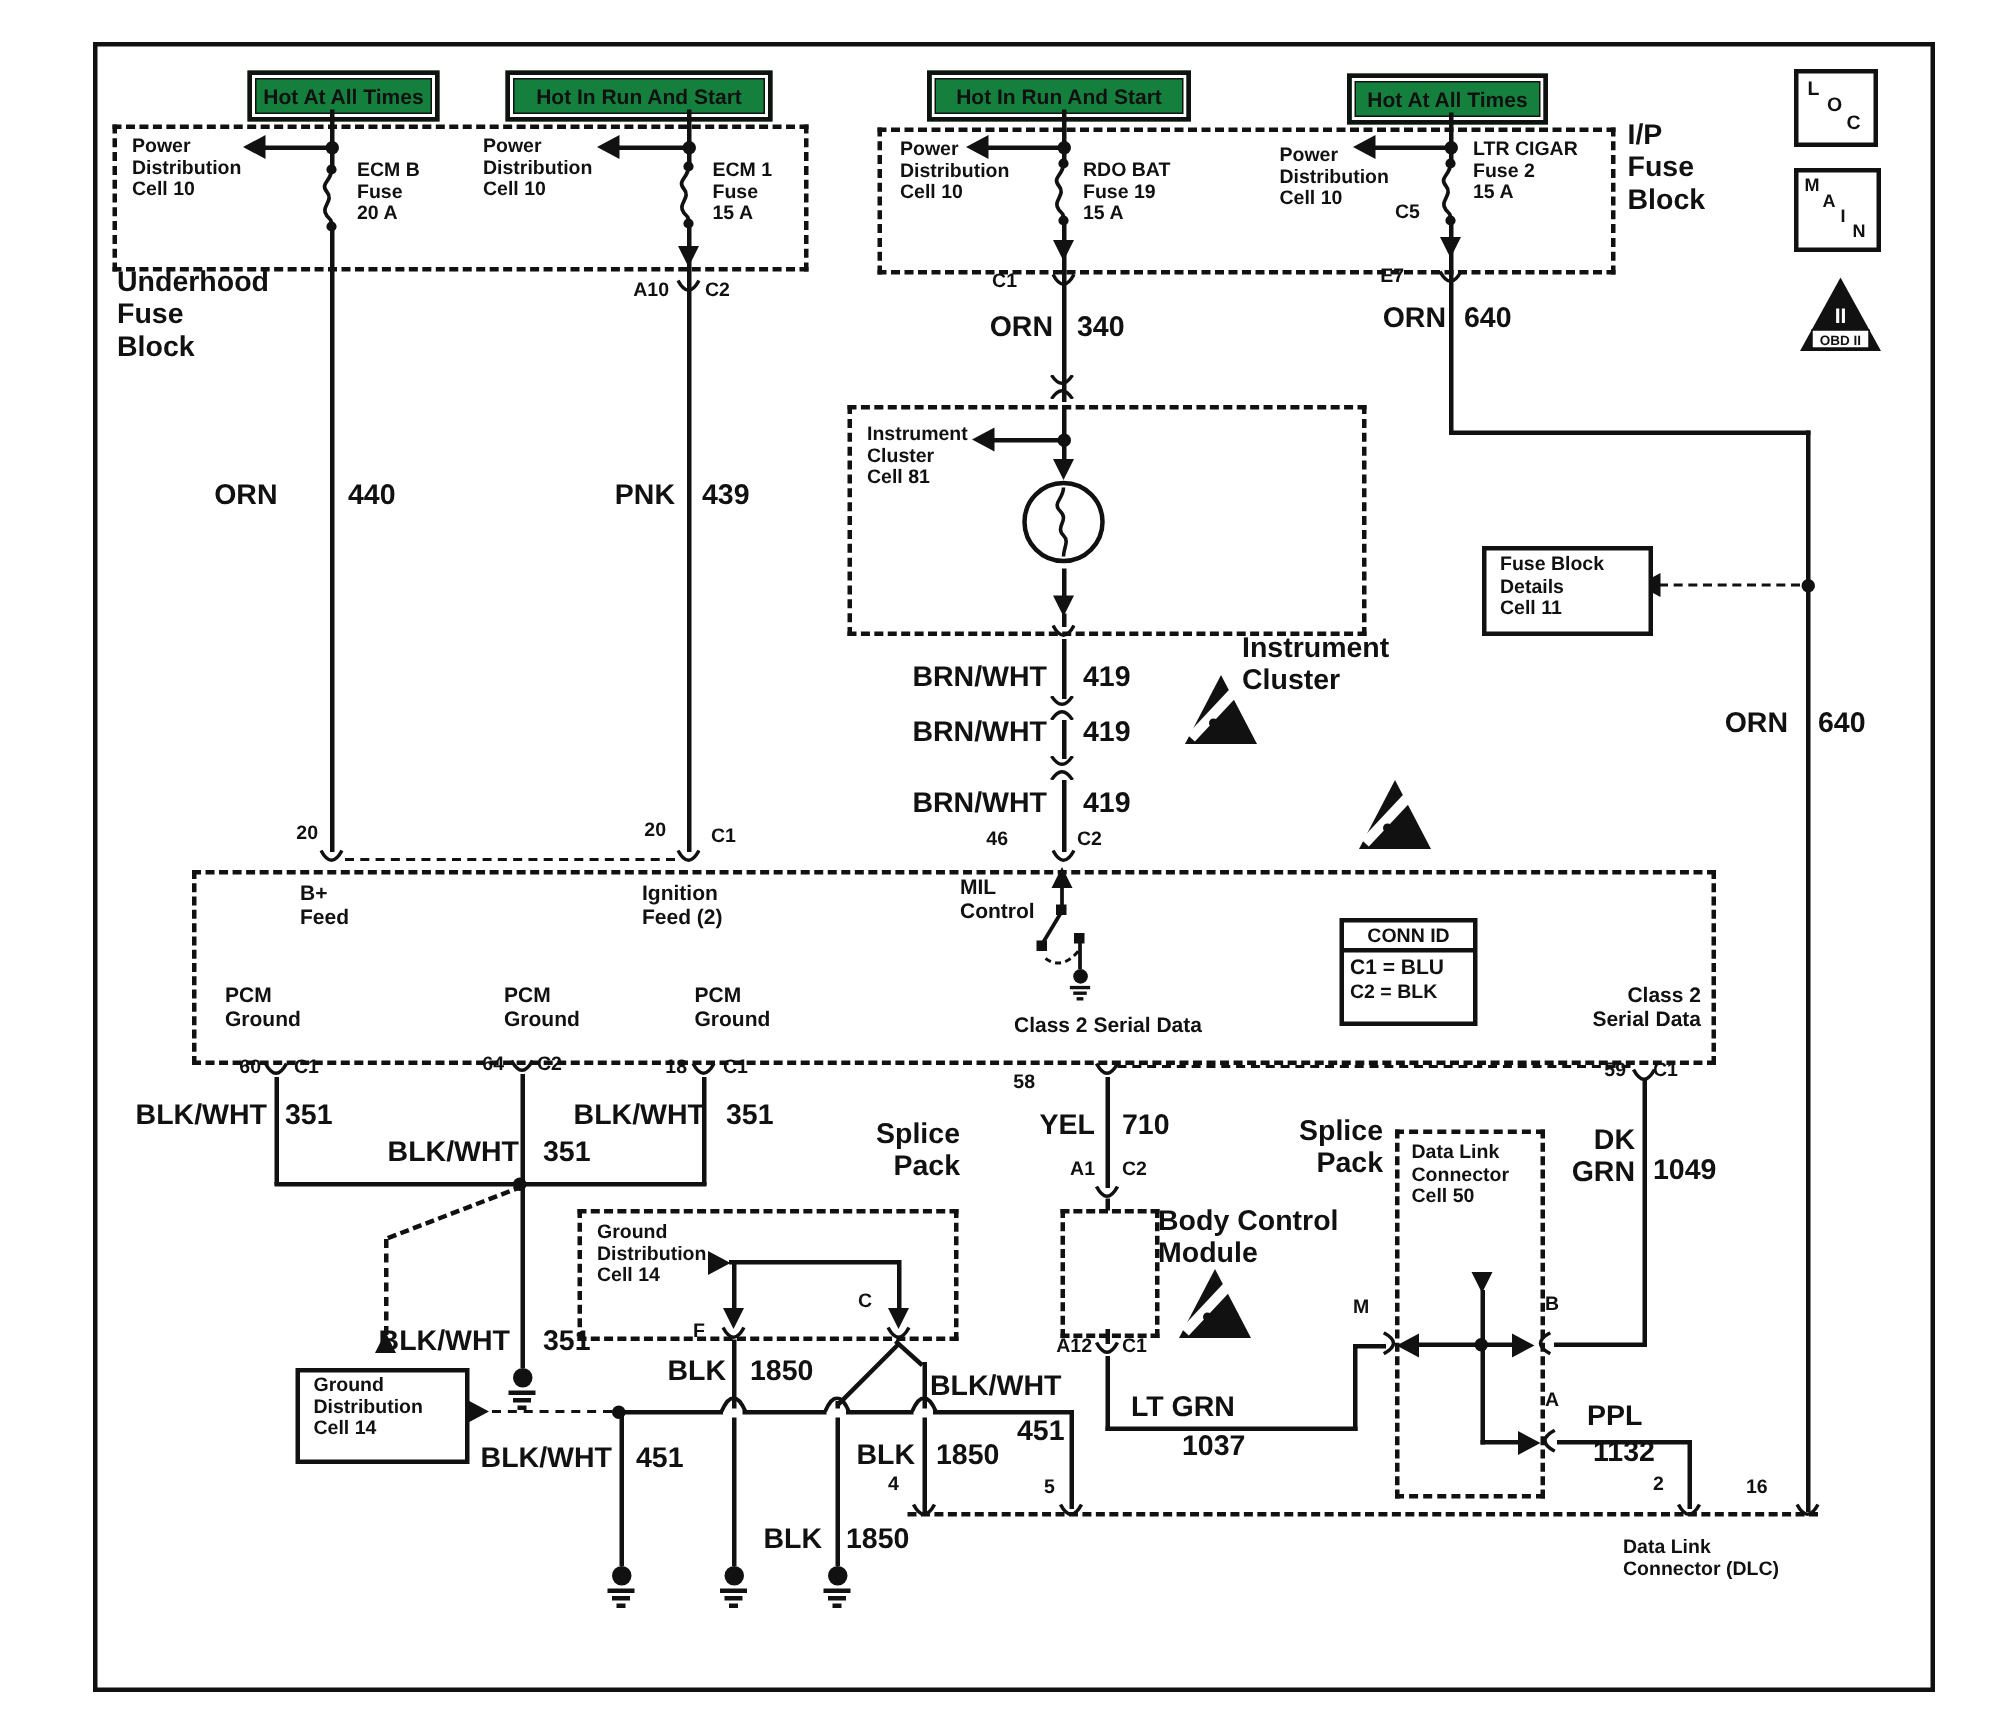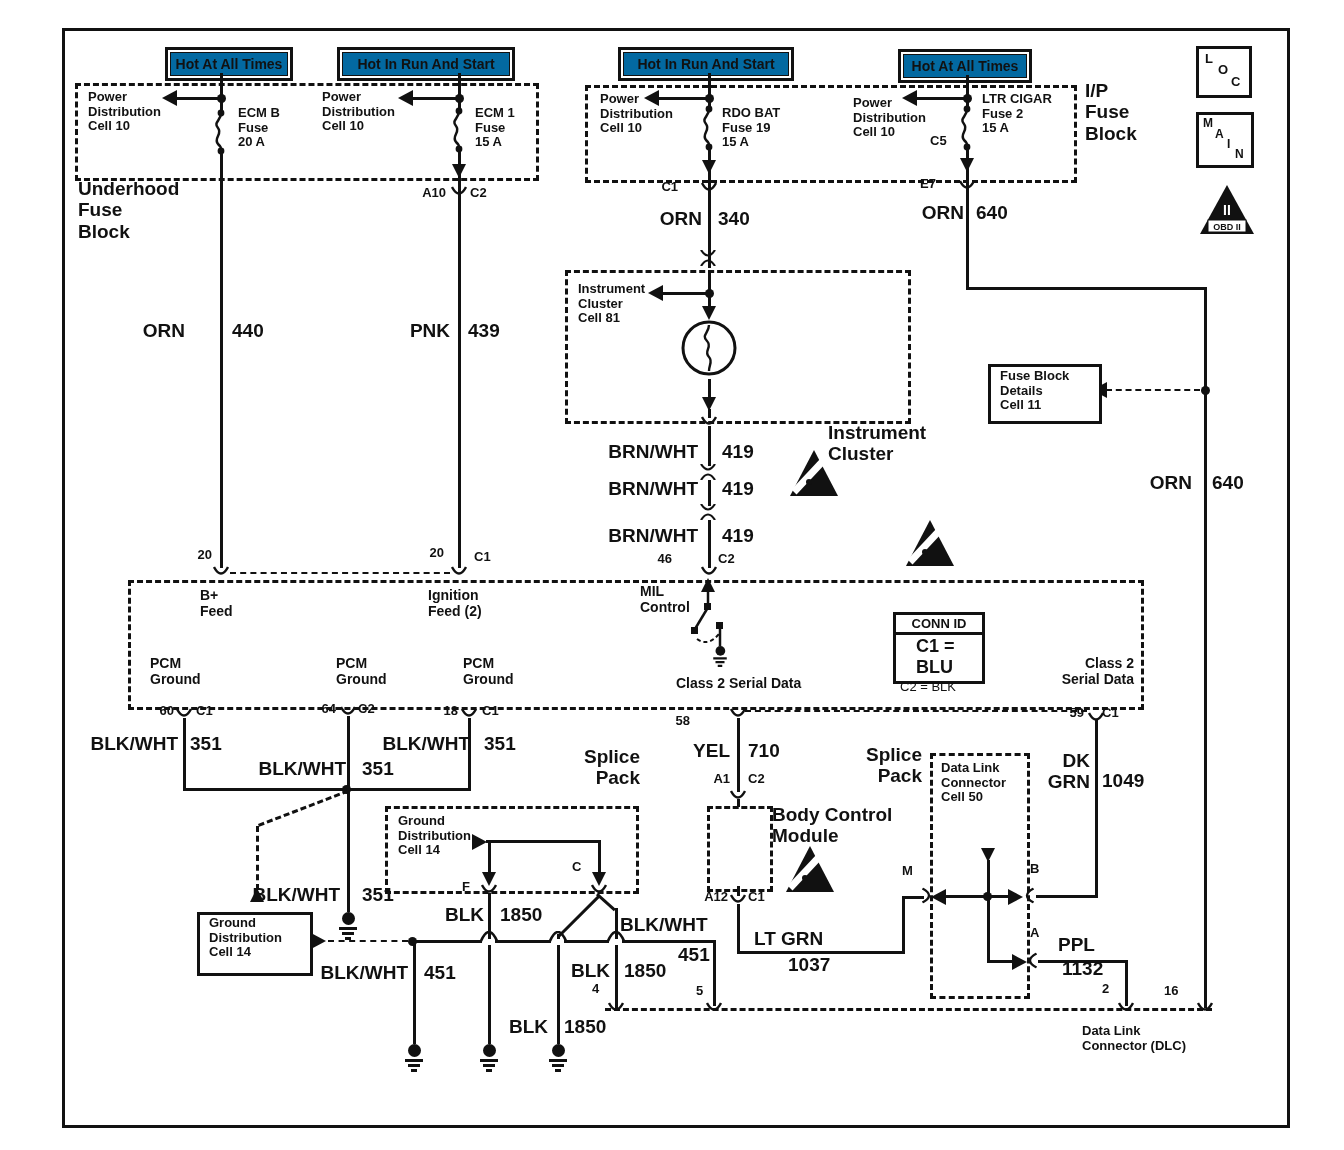--- a/index.html
+++ b/index.html
@@ -8,21 +8,21 @@
   .t{position:absolute;font-weight:bold;color:#111;white-space:pre-line;line-height:1.13}
   .s13{font-size:13px}.s14{font-size:14px}.s17{font-size:13px}.s19{font-size:19px}
   .ra{text-align:right}
   .h,.v{position:absolute;background:#111}
   .h{height:3px}.v{width:3px}
   .dash-h{position:absolute;border-top:3px dashed #111;height:0}
   .dash-h2{position:absolute;border-top:2px dashed #111;height:0}
   .dash-v{position:absolute;border-left:3px dashed #111;width:0}
   .db{position:absolute;border:3px dashed #111}
   .sb{position:absolute;border:3px solid #111;background:#fff}
-  .hdr{position:absolute;border:3px solid #111;background:#0369a1;display:flex;align-items:center;justify-content:center;
+  .hdr{position:absolute;border:3px solid #111;background:#15803d;display:flex;align-items:center;justify-content:center;
        font-weight:bold;font-size:14px;box-shadow:inset 0 0 0 2px #fff,inset 0 0 0 3px #111}
   .dot{position:absolute;width:9px;height:9px;background:#111;border-radius:50%}
   .ahl{position:absolute;width:0;height:0;border-top:8px solid transparent;border-bottom:8px solid transparent;border-right:15px solid #111}
   .ahr{position:absolute;width:0;height:0;border-top:8px solid transparent;border-bottom:8px solid transparent;border-left:15px solid #111}
   .ahd{position:absolute;width:0;height:0;border-left:7px solid transparent;border-right:7px solid transparent;border-top:14px solid #111}
   .ahu{position:absolute;width:0;height:0;border-left:7px solid transparent;border-right:7px solid transparent;border-bottom:14px solid #111}
   .cup{position:absolute}
   .gnd{position:absolute;width:20px;display:flex;flex-direction:column;align-items:center;gap:2px}
   .gnd i{display:block;background:#111}
   .gnd .gc{width:13px;height:13px;border-radius:50%}
@@ -275,22 +275,22 @@
   </svg>
   <div class="gnd mini" style="left:710px;top:646px">
       <i class="gc"></i>
       <i class="g1"></i>
       <i class="g2"></i>
       <i class="g3"></i>
     </div>
   <div class="t s14" style="left:676px;top:676px">Class 2 Serial Data</div>
   <div class="sb" style="left:893px;top:612px;width:86px;height:66px;padding:0">
     <div style="border-bottom:3px solid #111;font-weight:bold;font-size:13px;text-align:center;padding:1px 0">CONN ID</div>
-    <div style="font-weight:bold;font-size:18px;padding:1px 20px">C1 = BLU</div>
-    <div style="font-weight:normal;font-size:13px;padding:0 4px">C2 = BLK</div>
+    <div style="font-weight:bold;font-size:14px;padding:1px 4px">C1 = BLU</div>
+    <div style="font-weight:bold;font-size:13px;padding:0 4px">C2 = BLK</div>
   </div>
   <div class="t s14 ra" style="left:1052px;top:656px;width:82px">Class 2
 Serial Data</div>
   <div class="t s14" style="left:150px;top:656px">PCM
 Ground</div>
   <div class="t s14" style="left:336px;top:656px">PCM
 Ground</div>
   <div class="t s14" style="left:463px;top:656px">PCM
 Ground</div>
 

